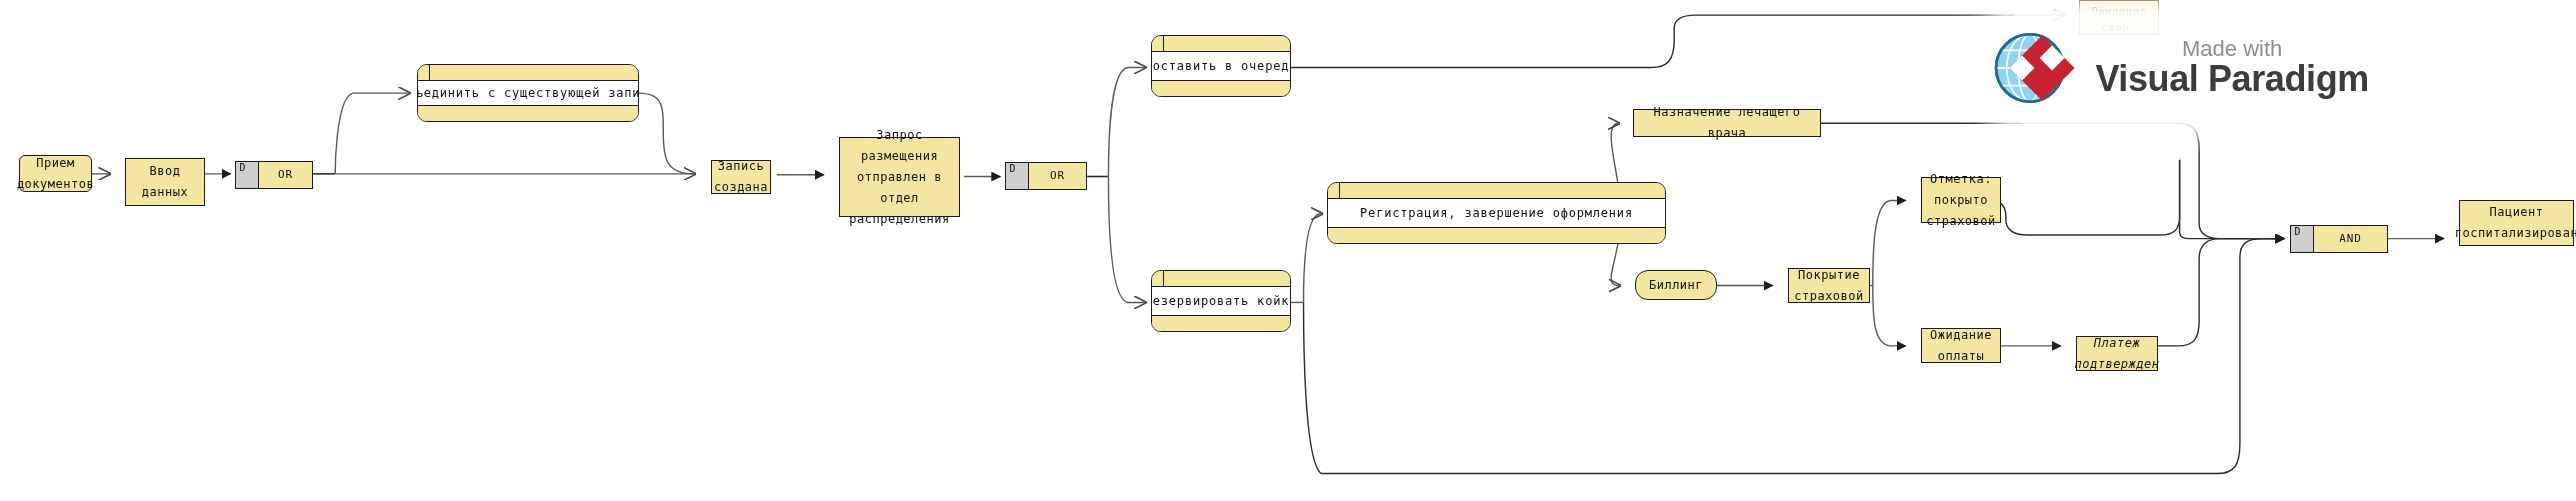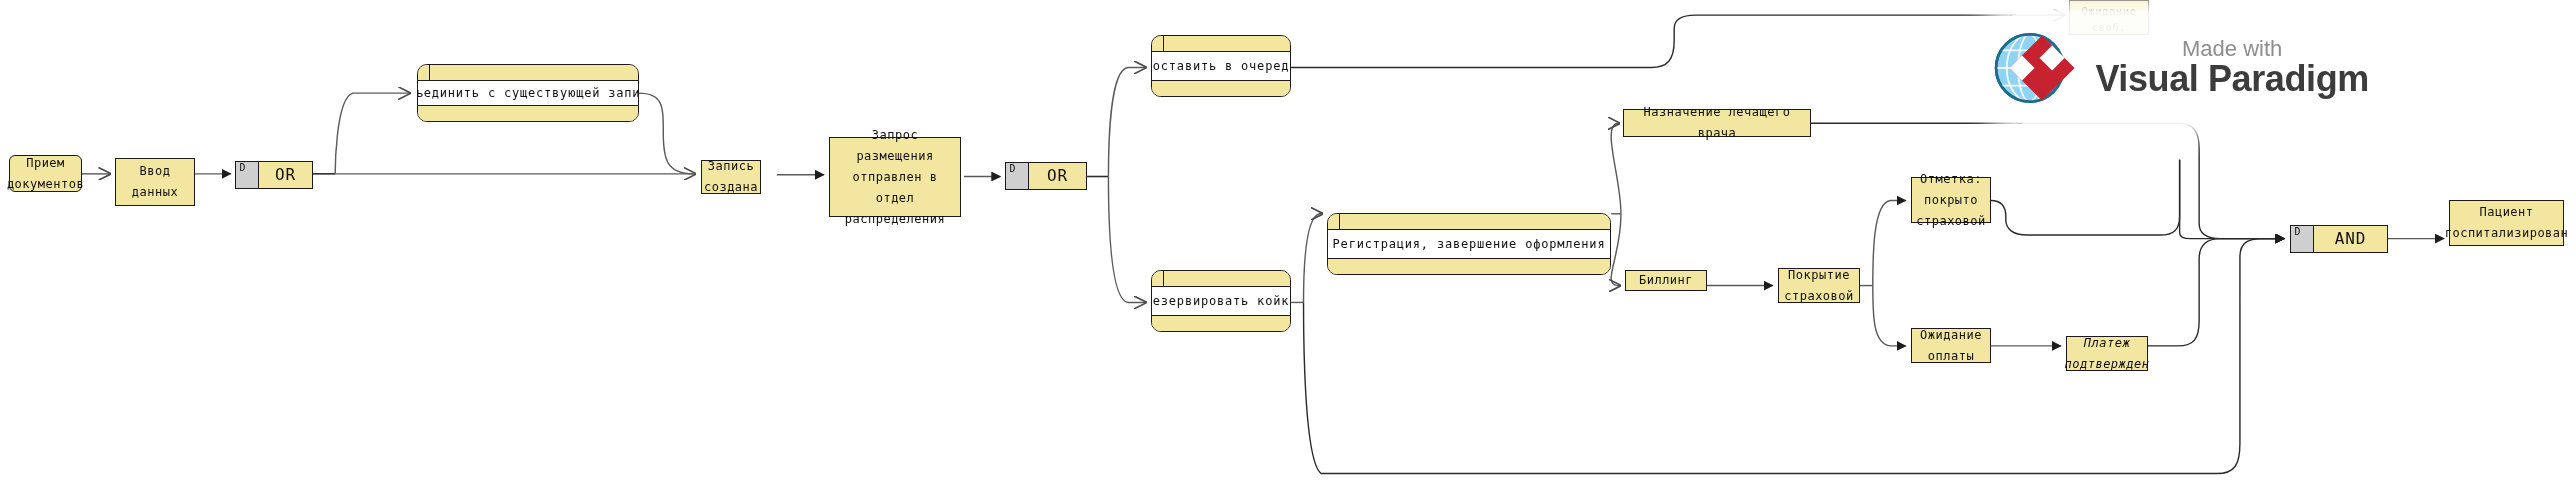--- a/index.html
+++ b/index.html
@@ -32,20 +32,21 @@
     background: #f2e6a0;
     display: flex;
     align-items: center;
     justify-content: center;
     text-align: center;
     color: #111111;
     font-size: 12px;
     line-height: 1.75;
     letter-spacing: 0.5px;
     z-index: 5;
+    margin-left: 10px;
   }
   .node .label {
     display: block;
     padding: 0 3.5px;
     white-space: pre-line;
   }
   
   .node-band {
     position: absolute;
     box-sizing: border-box;
@@ -109,21 +110,21 @@
     padding-left: 3.5px;
     padding-top: 0.9px;
     line-height: 1.1;
     letter-spacing: 0;
   }
   .gateway .gw-label {
     flex: 1 1 auto;
     display: flex;
     align-items: center;
     justify-content: center;
-    font-size: 16px;
+    font-size: 11px;
     letter-spacing: 0.9px;
     color: #111111;
   }
   
   #watermark {
     position: absolute;
     left: 1977px;
     top: 10.6px;
     width: 541px;
     height: 114px;
@@ -258,21 +259,21 @@
     </div>
     <div class="body">Объединить с существующей запись</div>
     <div class="band-bottom"></div>
   </div>
 
   <div class="node" style="left:701px; top:160px; width:60px; height:34px;">
     <span class="label">Запись
 создана</span>
   </div>
 
-  <div class="node" style="left:829px; top:137px; width:132px; height:80px;">
+  <div class="node" style="left:829px; top:137px; width:121px; height:80px;">
     <span class="label">Запрос размещения
 отправлен в отдел
 распределения</span>
   </div>
 
   <div class="gateway" style="left:1005px; top:162px; width:82px; height:27.5px;">
     <div class="stub">D</div>
     <div class="gw-label">OR</div>
   </div>
 
@@ -285,33 +286,33 @@
   </div>
 
   <div class="node-band" style="left:1151px; top:270px; width:140px; height:62px;">
     <div class="band-top">
       <span class="tick"></span>
     </div>
     <div class="body">Резервировать койку</div>
     <div class="band-bottom"></div>
   </div>
 
-  <div class="node-band" style="left:1327px; top:182px; width:284px; height:62px;margin-top:31px;">
+  <div class="node-band" style="left:1327px; top:182px; width:339px; height:62px;">
     <div class="band-top">
       <span class="tick"></span>
     </div>
     <div class="body">Регистрация, завершение оформления</div>
     <div class="band-bottom"></div>
   </div>
 
   <div class="node" style="left:1623px; top:109px; width:188px; height:28px;">
     <span class="label">Назначение лечащего врача</span>
   </div>
 
-  <div class="node" style="left:1625px; top:270px; width:82px; height:21px;">
+  <div class="node" style="left:1625px; top:270px; width:82px; height:30px;border-radius:13px;">
     <span class="label">Биллинг</span>
   </div>
 
   <div class="node" style="left:1778px; top:268px; width:82px; height:35px;">
     <span class="label">Покрытие
 страховой</span>
   </div>
 
   <div class="node" style="left:1911px; top:177px; width:80px; height:46px;">
     <span class="label">Отметка:

